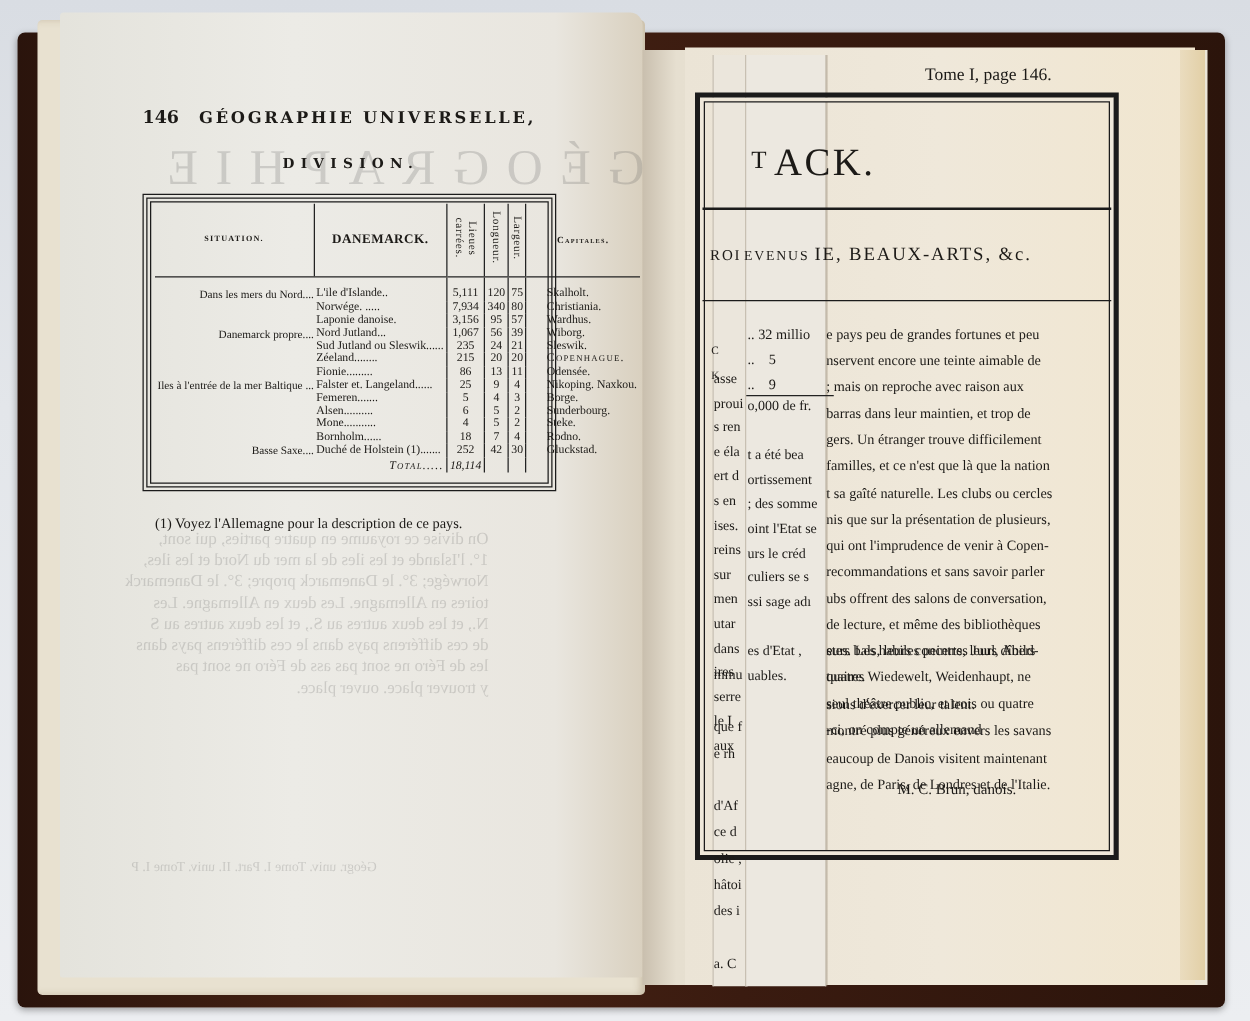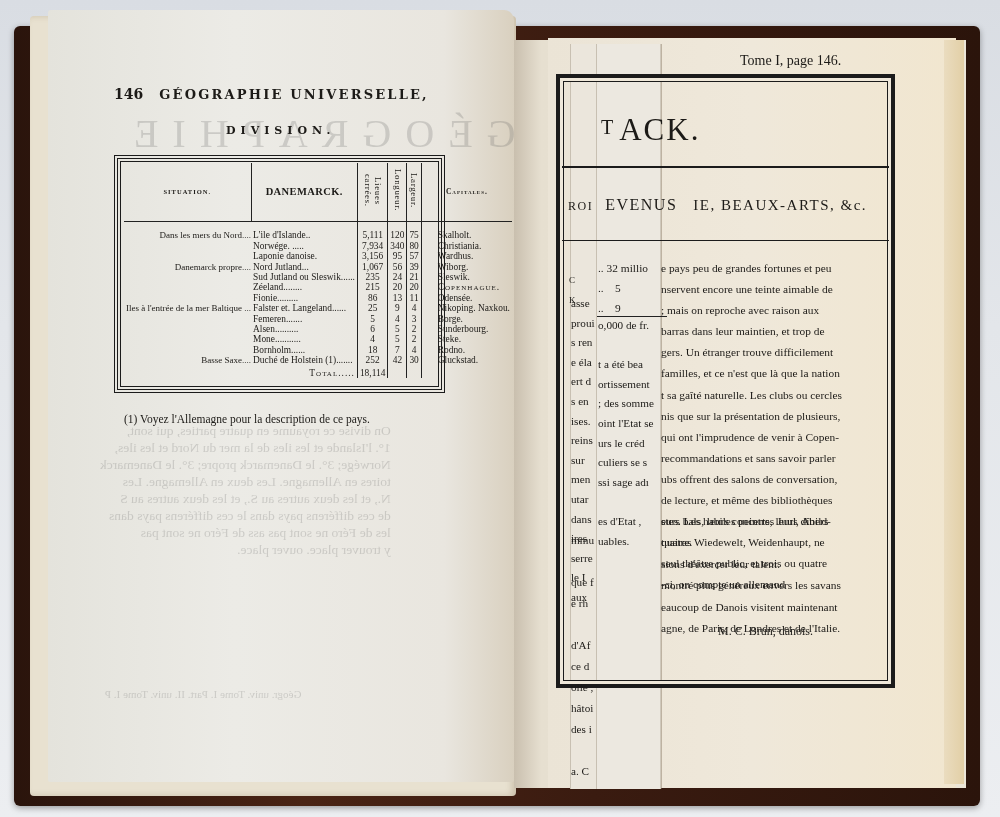--- a/index.html
+++ b/index.html
@@ -50,21 +50,21 @@
   }
   table.geo th { font-weight: bold; font-size: 8px; border-bottom: 1px solid #222; height: 56px; vertical-align: middle; }
   table.geo th.big { font-size: 10.5px; font-weight: bold; letter-spacing: 0.4px; }
   table.geo th.vert span { display: inline-block; writing-mode: vertical-rl; font-size: 9px; font-weight: normal; letter-spacing: 0.6px; }
   table.geo td { padding: 0 2px; white-space: nowrap; vertical-align: top; }
   table.geo td.num { text-align: center; border-left: 1px solid #222; }
   table.geo td.cap { border-left: 1px solid #222; padding-left: 16px; }
   table.geo td.sit { text-align: right; font-size: 9px; padding-right: 0; }
   table.geo td.prov { border-left: 0; }
   table.geo tr.first td { padding-top: 8px; }
-  table.geo tr.total td { padding-top: 2px; }
+  table.geo tr.total td { padding-top: 2px; font-style: italic; }
   .sc { font-variant: small-caps; letter-spacing: 1px; }
 
   .footnote { position: absolute; left: 124px; top: 413px; font-size: 11.5px; font-family: "Liberation Serif", serif; }
 
   
   .right-stack {
     position: absolute; left: 514px; top: 40px; width: 452px; height: 748px;
     background: linear-gradient(90deg, #c9bfae 0%, #e6dfd0 6%, #ece6d8 100%);
   }
   .right-page {
@@ -259,21 +259,21 @@
 <div class="strip strip-b"></div>
 <div class="fold-line" style="left:661px"></div>
 
 <div class="plate-head">Tome I, page 146.</div>
 <div class="plate-frame"></div>
 <div class="plate-title">
   <span style="font-size:20px;vertical-align:6px;margin-right:4px">T</span><span>ACK.</span>
 </div>
 <div class="rule" style="left:562px;top:166px;width:327px"></div>
 <div class="plate-subtitle">
-  <span style="font-size:12px">ROI</span><span style="font-size:16px;margin-left:12px">EVENUS</span><span style="margin-left:16px">IE, BEAUX-ARTS, &amp;c.</span>
+  <span style="font-size:12px">ROI</span><span style="font-size:11px;margin-left:2px">EVENUS</span><span style="margin-left:4px">IE, BEAUX-ARTS, &amp;c.</span>
 </div>
 <div class="rule" style="left:562px;top:240px;width:327px;border-top-width:1.5px"></div>
 
 <div style="position:absolute;left:569px;top:258px;font-family:'Liberation Serif',serif;font-size:11.4px;line-height:20px;">
   <div style="position:absolute;left:0;top:12px;font-size:9px;letter-spacing:2px">C K</div>
   <div style="position:absolute;left:29px;top:0;white-space:pre">.. 32 millio</div>
   <div style="position:absolute;left:29px;top:20px;white-space:pre">..    5</div>
   <div style="position:absolute;left:29px;top:40px;white-space:pre">..    9</div>
   <div style="position:absolute;left:28px;top:58px;width:70px;border-top:1px solid #222"></div>
 </div>

